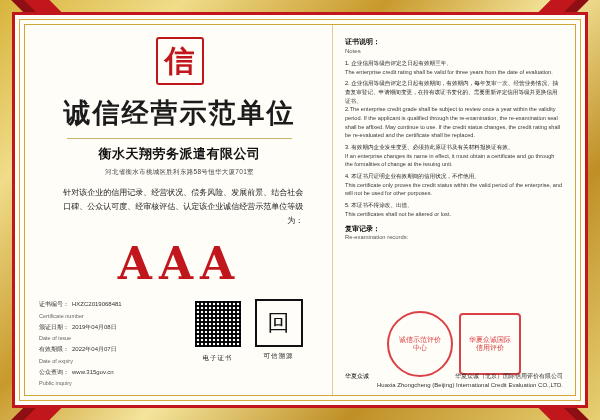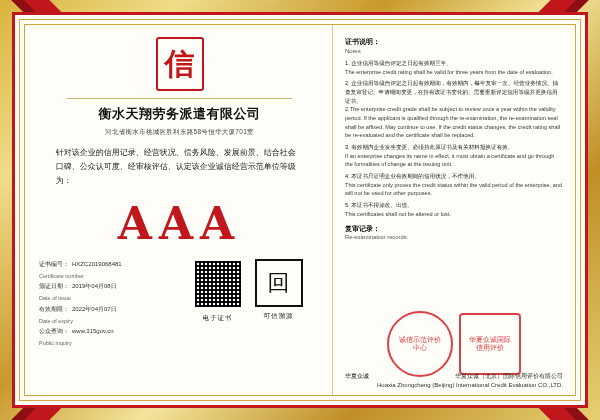--- a/index.html
+++ b/index.html
@@ -61,21 +61,21 @@
   }
   .title-en{
     font-size:7.5px;letter-spacing:2.6px;color:#2d2d2d;margin-top:5px;
   }
   .rule{width:80%;height:1px;background:#cbb56a;margin:7px 0 6px;}
   .company{
     font-size:13px;color:#111;font-weight:bold;letter-spacing:.5px;
   }
   .addr{font-size:6.5px;color:#444;margin-top:5px;letter-spacing:.3px;}
   .body-cn{
-    margin-top:9px;font-size:8px;line-height:1.75;color:#222;text-align:left;width:88%;
+    margin-top:9px;font-size:8px;line-height:1.75;color:#222;text-align:right;width:88%;
   }
   .grade{
     font-family:"DejaVu Serif",serif;font-weight:bold;color:#c0161c;
     font-size:44px;letter-spacing:7px;margin-top:10px;
   }
   .meta{
     margin-top:10px;width:100%;display:flex;
   }
   .meta-col{font-size:6px;line-height:1.95;color:#333;width:54%;}
   .meta-row{display:flex;gap:3px;}
@@ -124,20 +124,21 @@
   <div class="ribbon rb-bl"></div>
   <div class="ribbon rb-bl2"></div>
   <div class="ribbon rb-br"></div>
   <div class="ribbon rb-br2"></div>
 
   <div class="inner">
     <div class="panel">
 
       <div class="left">
         <div class="logo">信</div>
+        <div class="title-cn">诚信经营示范单位</div>
         <div class="rule"></div>
         <div class="company">衡水天翔劳务派遣有限公司</div>
         <div class="addr">河北省衡水市桃城区胜利东路58号恒华大厦701室</div>
         <div class="body-cn">针对该企业的信用记录、经营状况、偿务风险、发展前景、结合社会口碑、公众认可度、经审核评估、认定该企业诚信经营示范单位等级为：</div>
         <div class="grade">AAA</div>
 
         <div class="meta">
           <div class="meta-col">
             <div class="meta-row">
               <span class="k">证书编号：</span>

